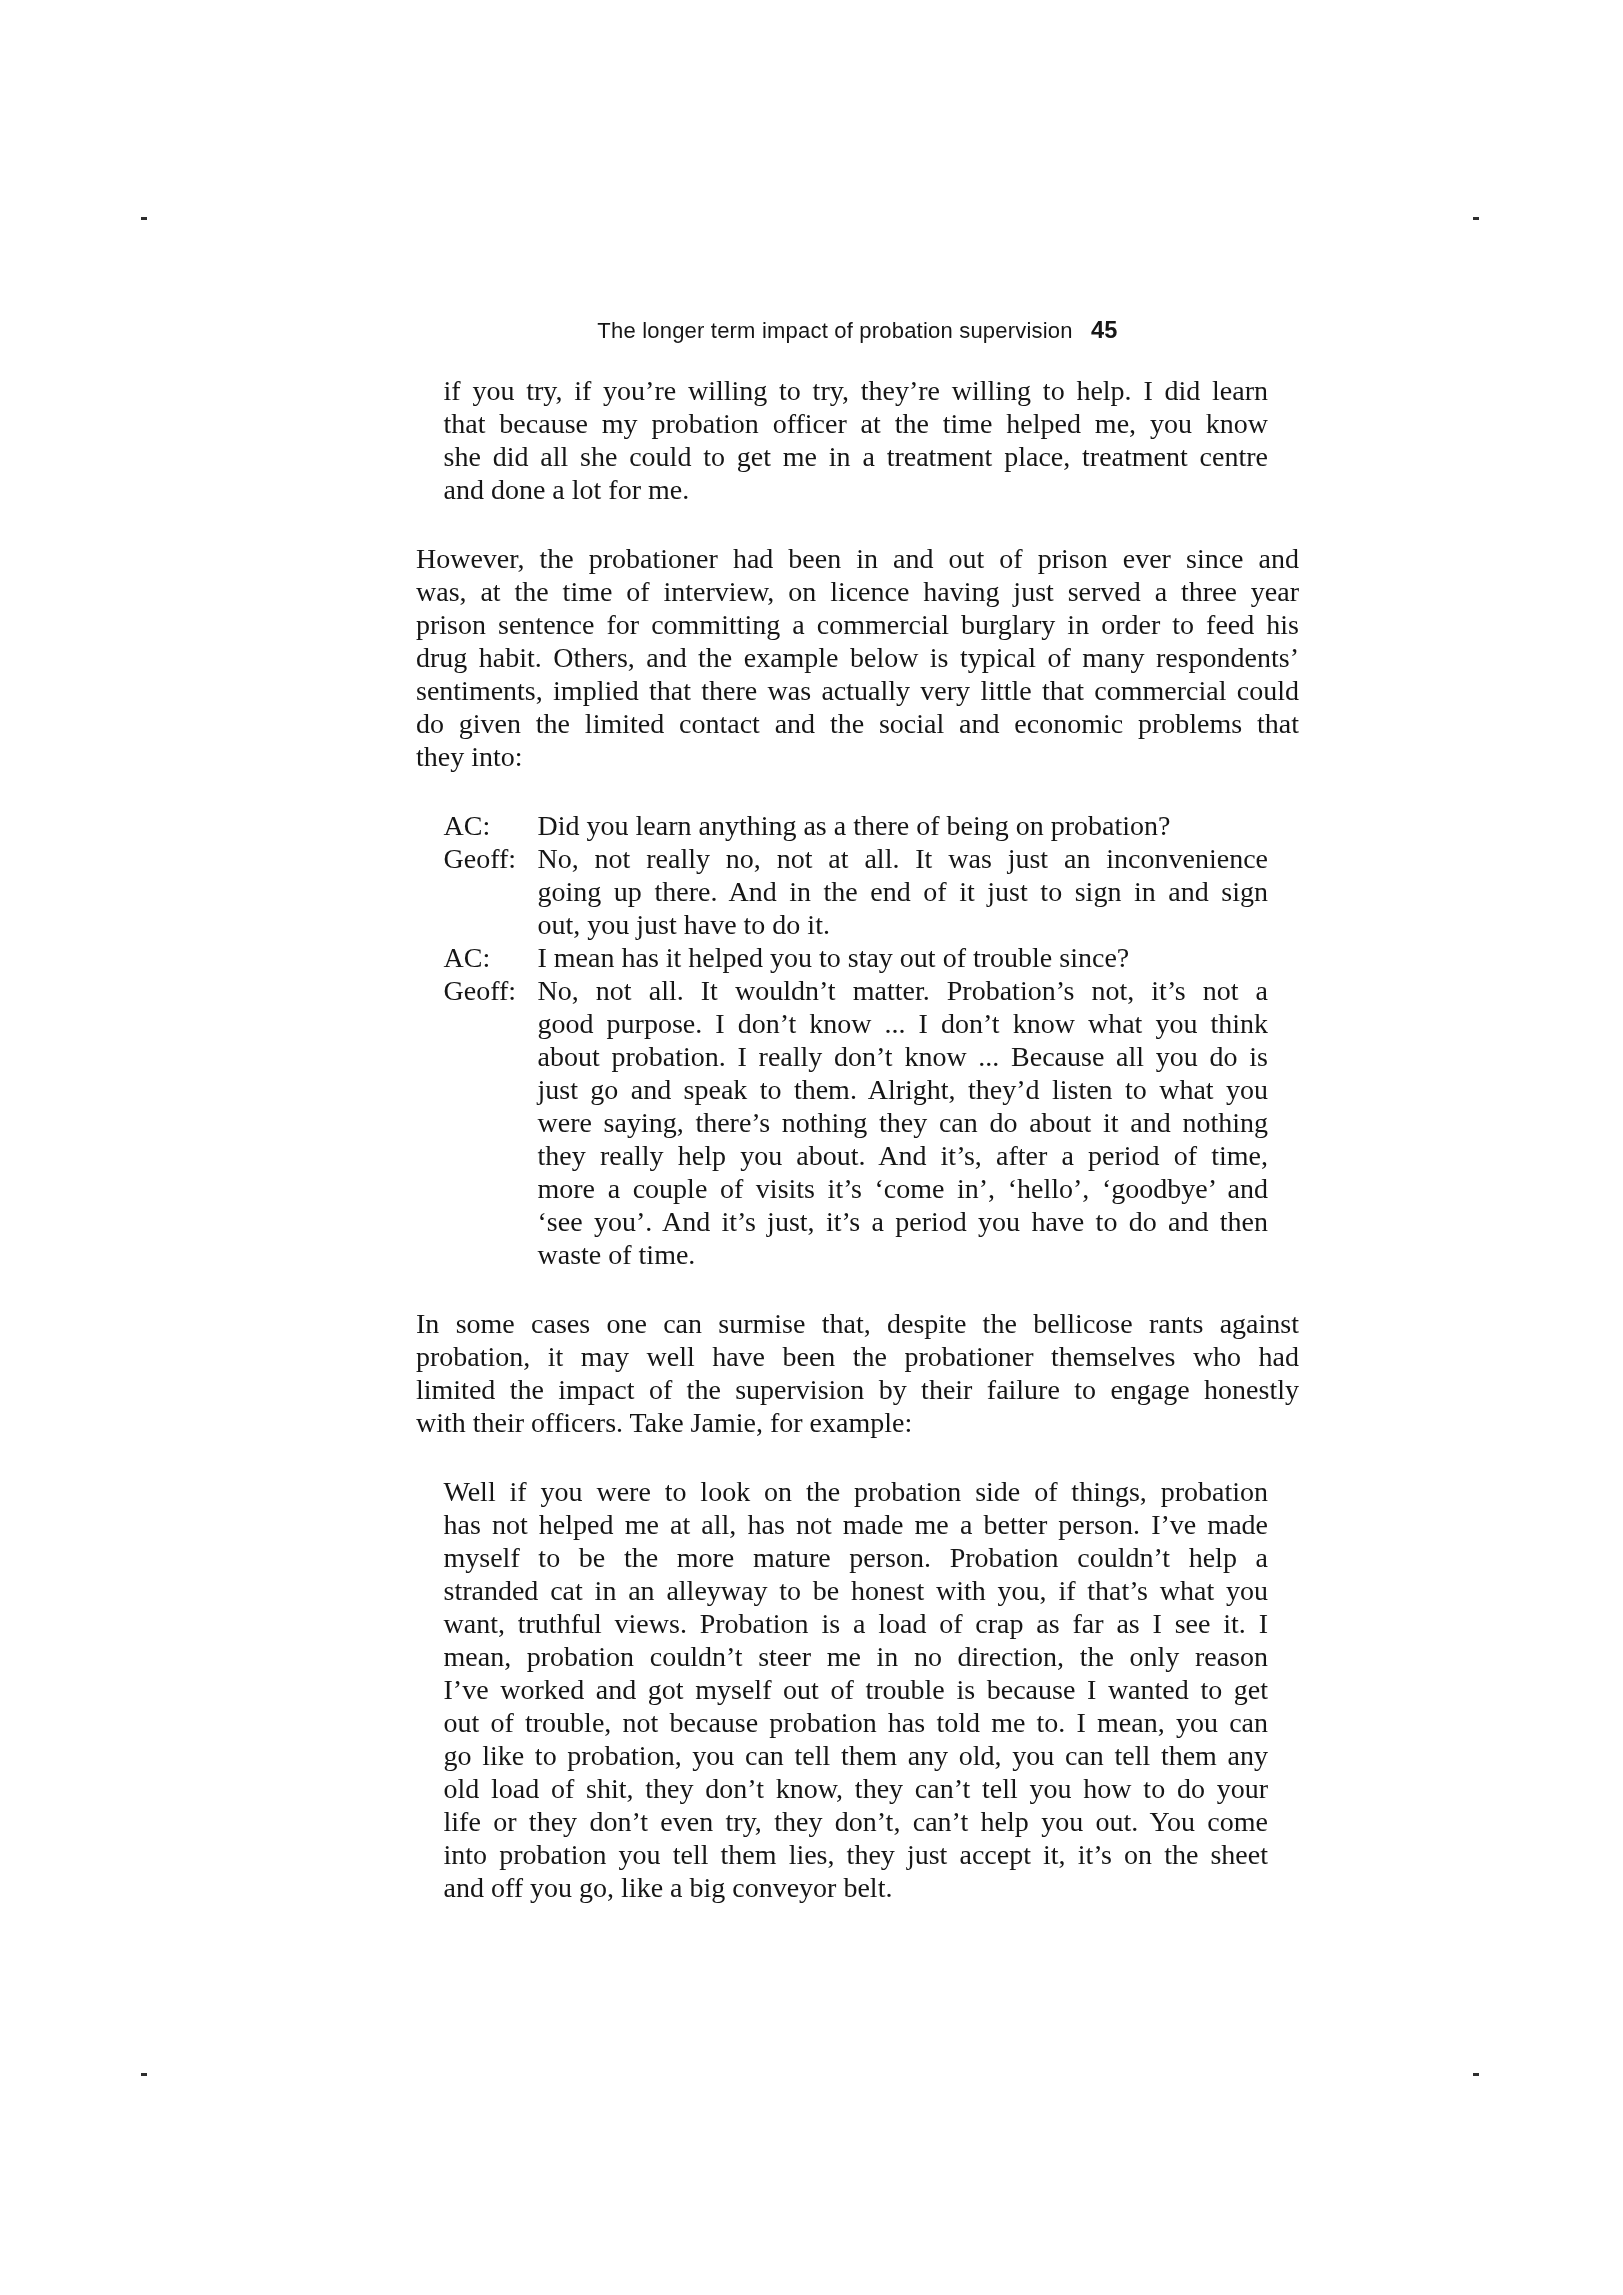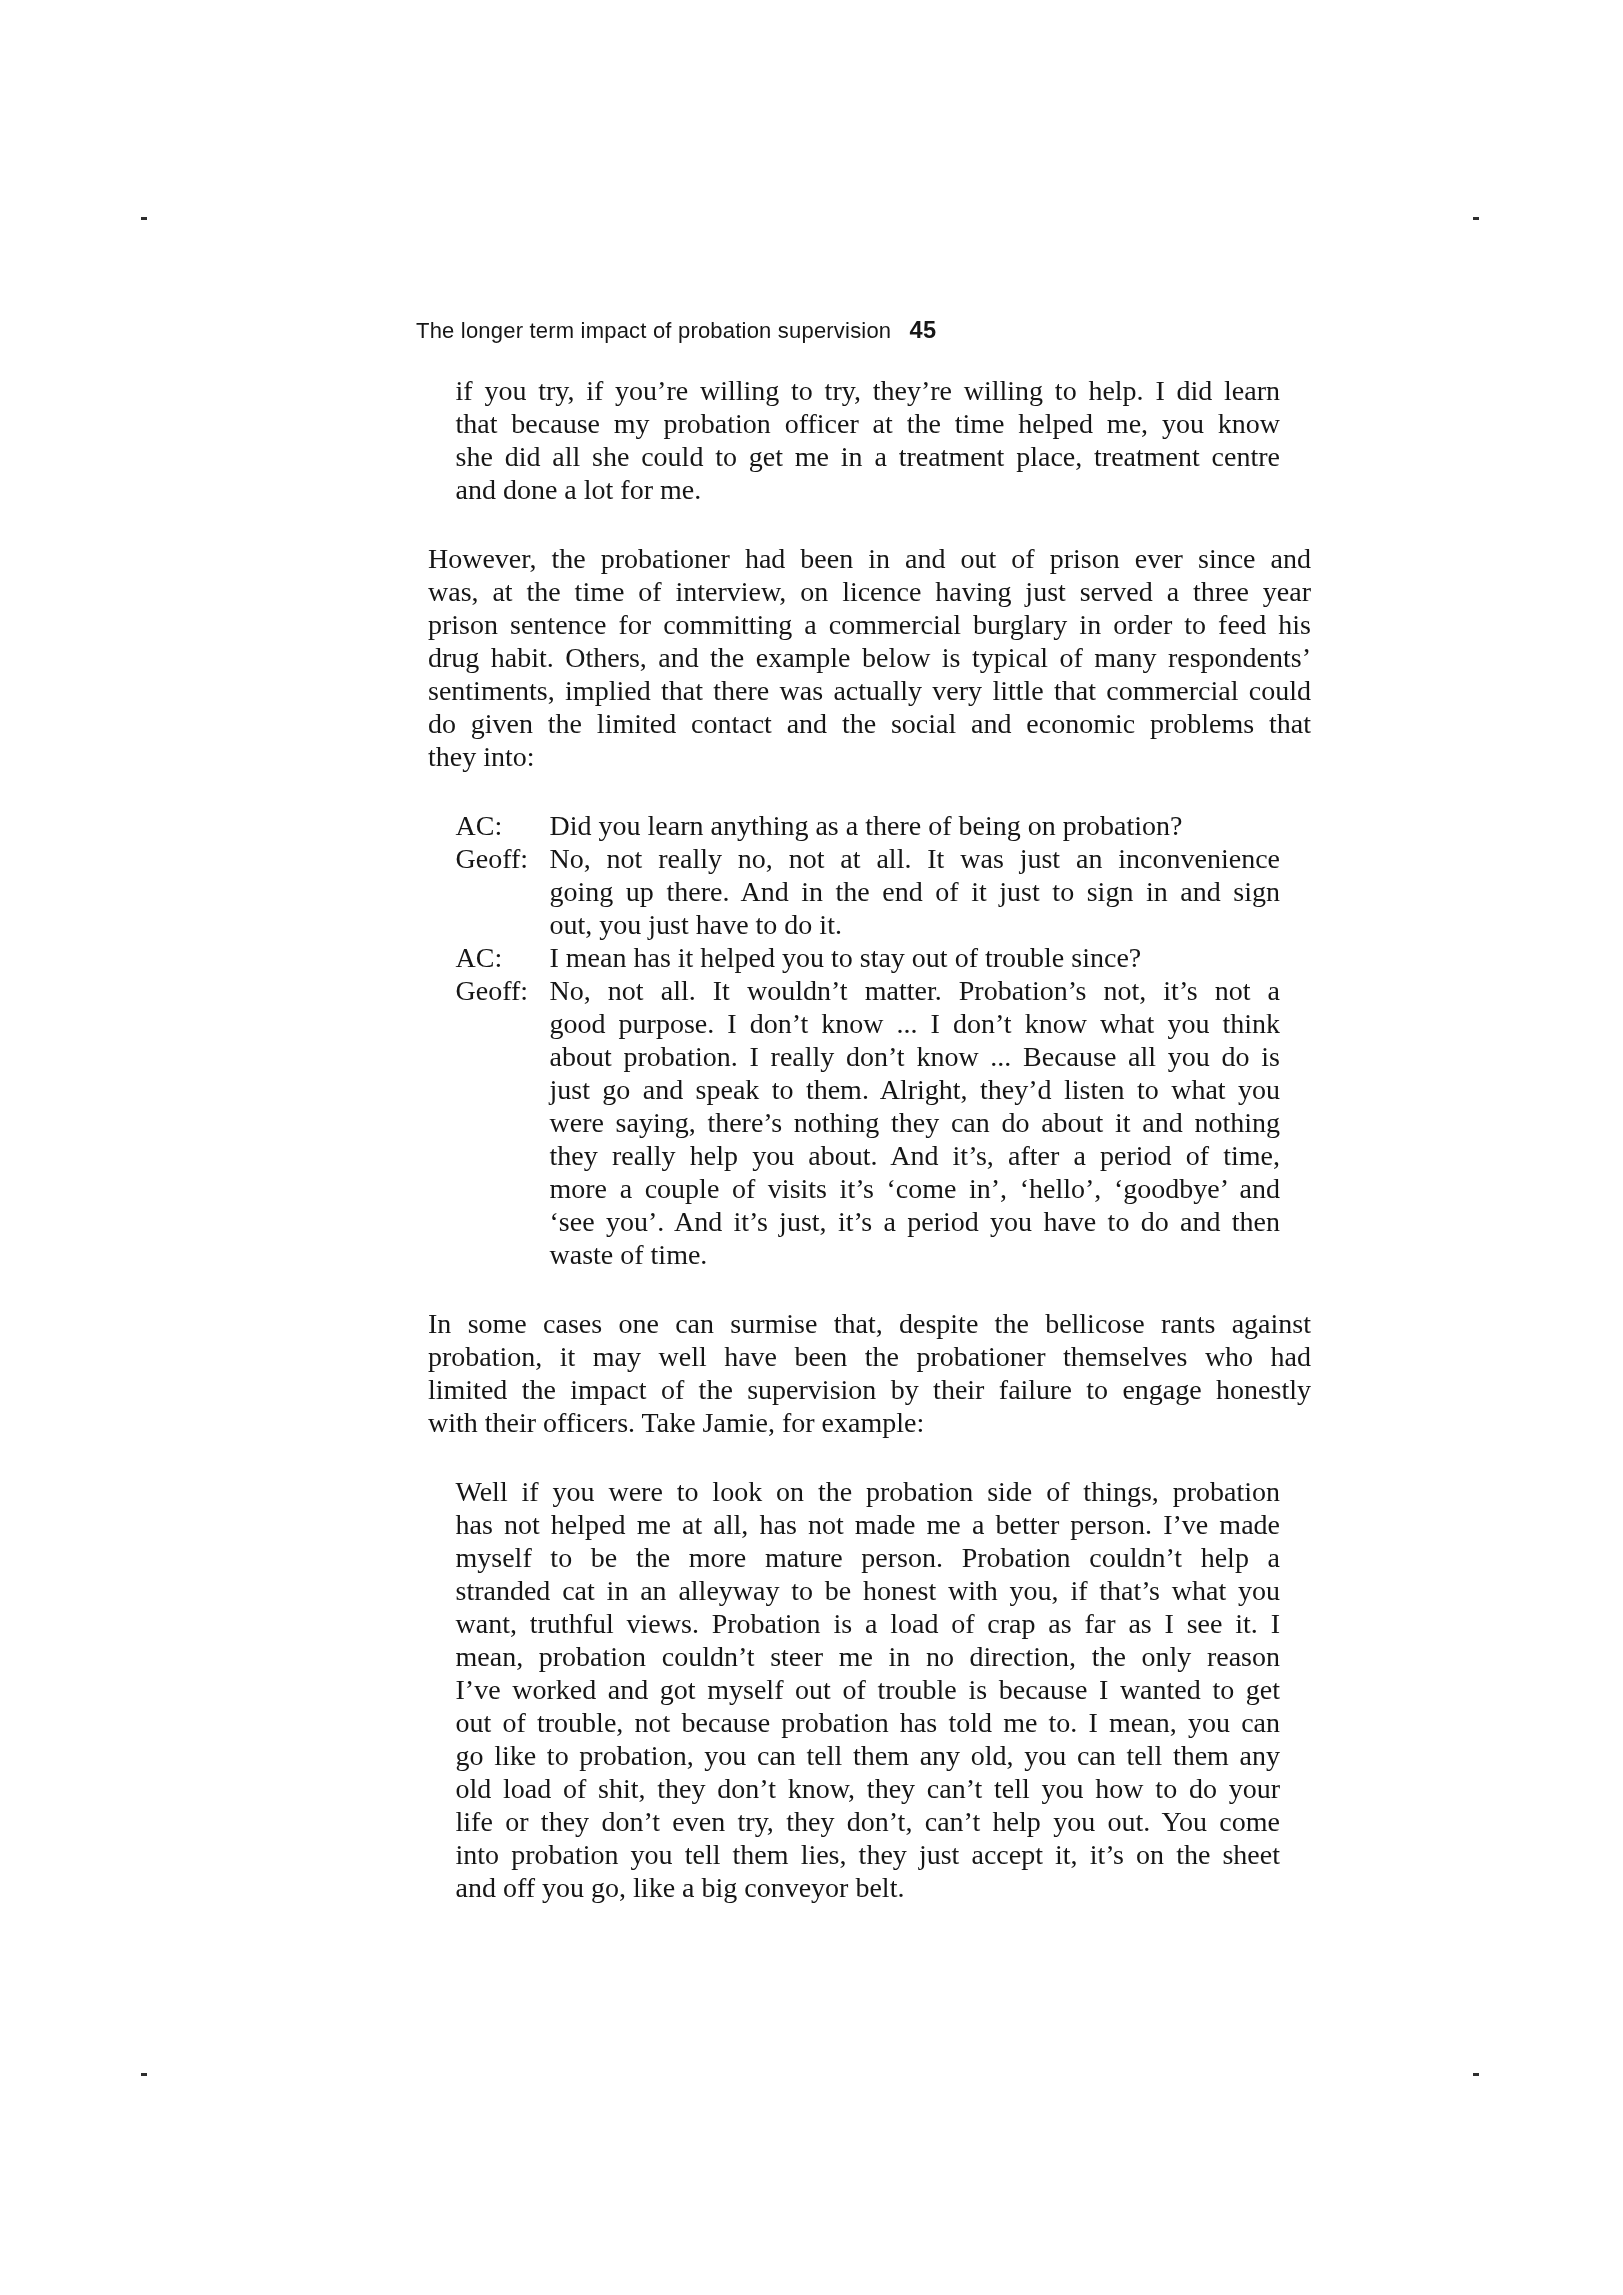--- a/index.html
+++ b/index.html
@@ -26,36 +26,36 @@
   .crop-mark.tl { left: 141px; top: 217px; }
   .crop-mark.tr { left: 1473px; top: 217px; }
   .crop-mark.bl { left: 141px; top: 2073px; }
   .crop-mark.br { left: 1473px; top: 2073px; }
 
   .running-head {
     position: absolute;
     left: 416px;
     top: 319px;
     width: 883px;
-    text-align: left;
+    text-align: center;
     font-family: "Liberation Sans", sans-serif;
     font-size: 22px;
     line-height: 1;
     letter-spacing: 0.2px;
     white-space: nowrap;
   }
   .head-page {
     font-weight: 700;
     font-size: 23.6px;
     margin-left: 18.3px;
   }
 
   .text-block {
     position: absolute;
-    left: 428px;
+    left: 416px;
     top: 374px;
     width: 883px;
     font-size: 28px;
     line-height: 33px;
   }
   .block + .block { margin-top: 36px; }
   .block.quote, .block.dialogue {
     margin-left: 27.5px;
     margin-right: 31px;
   }

